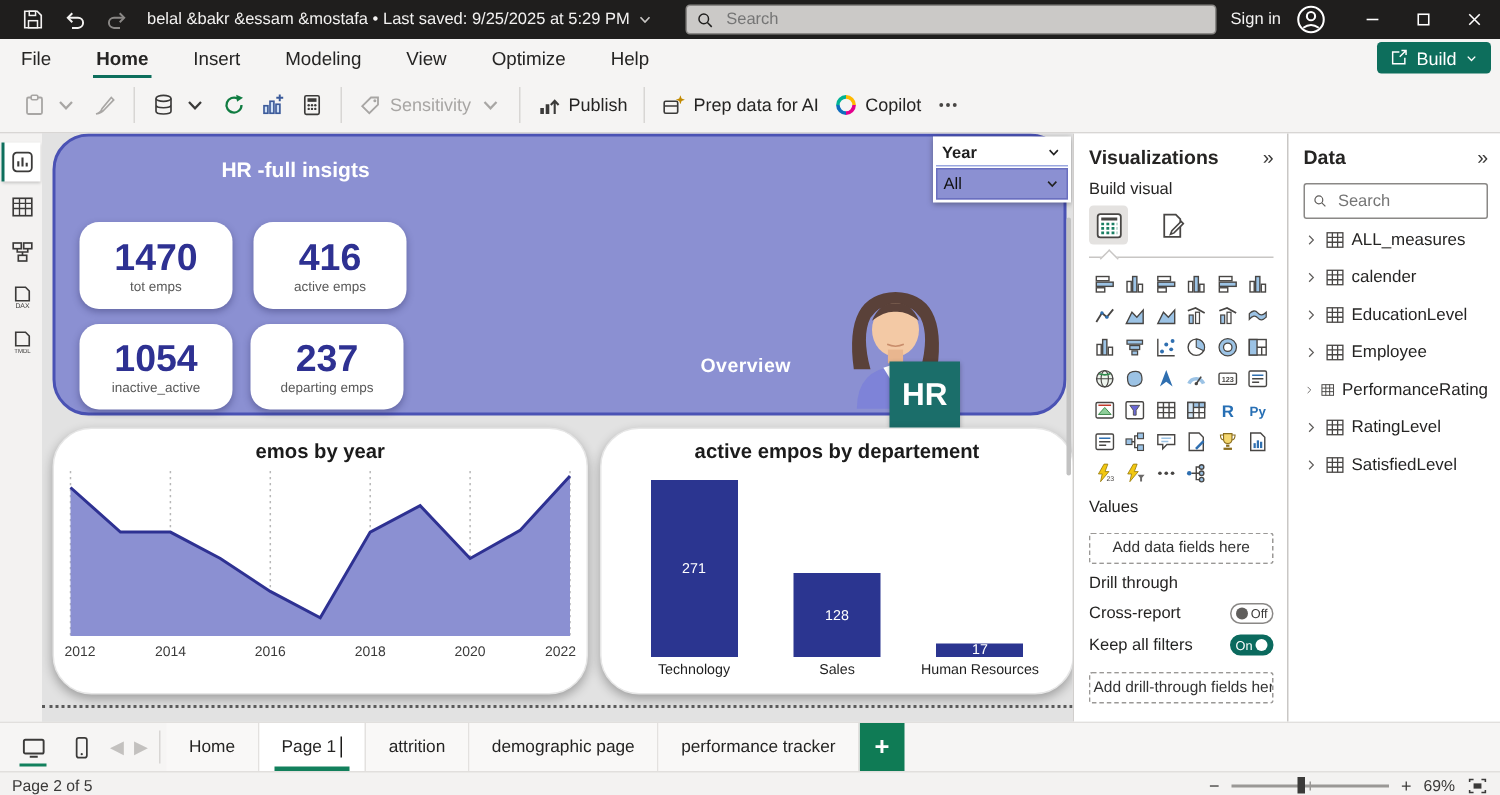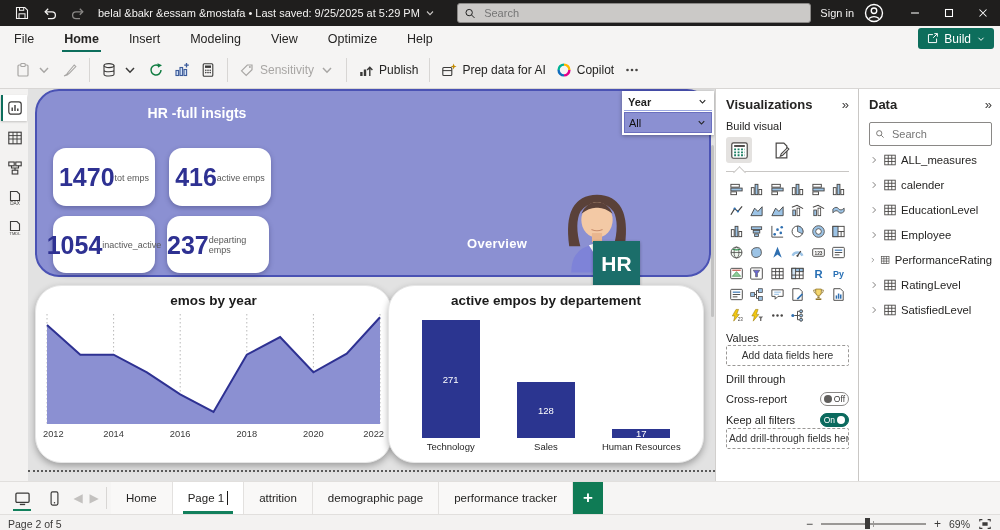--- a/index.html
+++ b/index.html
@@ -36,38 +36,38 @@
   
   #main{display:flex;height:392px}
   #rail{width:28px;background:#f3f2f1;display:flex;flex-direction:column;align-items:center;padding-top:6px;gap:4px}
   .rail-item{width:26px;height:26px;display:flex;align-items:center;justify-content:center;border-left:2px solid transparent;box-sizing:border-box}
   .rail-item svg{width:16px;height:16px}
   .rail-item.active{background:#fff;border-left:2px solid #0d6e5c;box-shadow:0 1px 2px rgba(0,0,0,.2)}
   #canvas{position:relative;width:687px;height:392px;background:#e2e2e2;overflow:hidden}
   
   #purple-panel{position:absolute;left:7px;top:0;width:676px;height:188px;background:#8b90d2;border:2px solid #4a52b4;border-radius:24px;box-sizing:border-box}
   #dash-title{position:absolute;left:40px;top:14px;width:240px;text-align:center;color:#fff;font-weight:bold;font-size:14px}
-  .kcard{position:absolute;width:102px;background:#fff;border-radius:13px;box-shadow:0 2px 5px rgba(30,30,80,.35);display:flex;flex-direction:row;align-items:center;justify-content:center}
+  .kcard{position:absolute;width:102px;background:#fff;border-radius:13px;box-shadow:0 2px 5px rgba(30,30,80,.35);display:flex;flex-direction:column;align-items:center;justify-content:center}
   .kcard .kv{font-size:25px;font-weight:bold;color:#2e3192;line-height:26px}
   .kcard .kl{font-size:9px;color:#595959;margin-top:1px}
   #kc0{left:16px;top:57px;height:58px}
   #kc1{left:132px;top:57px;height:58px}
   #kc2{left:16px;top:125px;height:57px}
   #kc3{left:130px;top:125px;height:57px}
   #overview-label{position:absolute;left:430px;top:145px;color:#fff;font-weight:bold;font-size:13px;letter-spacing:.3px}
   #person{position:absolute;left:512px;top:90px;width:96px;height:94px}
   #hr-badge{position:absolute;left:556px;top:150px;width:47px;height:46px;background:#1b6e6a;color:#fff;font-weight:bold;font-size:21px;display:flex;align-items:center;justify-content:center;box-shadow:0 1px 3px rgba(0,0,0,.3)}
   #year-slicer{position:absolute;left:585px;top:0;width:88px;background:#fff;padding:2px;box-shadow:0 1px 4px rgba(0,0,0,.35)}
   .slicer-head{display:flex;align-items:center;justify-content:space-between;height:17px;padding:0 4px;border-bottom:1px solid #9aa7e0;font-size:11px;font-weight:bold;color:#1f1f1f}
   .slicer-val{display:flex;align-items:center;justify-content:space-between;height:19px;margin-top:1px;padding:0 4px;background:#8b90d2;border:1px solid #6a6fbf;font-size:11px;color:#111}
   .slicer-head svg,.slicer-val svg{width:11px;height:11px;color:#222}
   
   .chart-card{position:absolute;top:196px;height:178px;background:#fff;border-radius:26px;box-shadow:0 3px 7px rgba(0,0,0,.3);border:1px solid #e6e6e6;box-sizing:border-box}
   #area-card{left:7px;width:357px}
-  #bar-card{left:360px;width:316px}
+  #bar-card{left:372px;width:316px}
   .chart-title{text-align:center;font-weight:bold;font-size:13.5px;color:#1b1b1b;margin-top:7px}
   #area-plot{position:absolute;left:5px;top:25px}
   #bar-plot{position:absolute;left:14px;right:14px;top:34px;height:118px;display:flex;align-items:flex-end;justify-content:space-around}
   .bcol{width:33%;display:flex;flex-direction:column;align-items:center;justify-content:flex-end;height:100%}
   .bar{width:58px;background:#2b3590;display:flex;align-items:center;justify-content:center}
   .bar span{color:#fff;font-size:9.5px;line-height:9px}
   #bar-cats{position:absolute;left:14px;right:14px;top:155px;display:flex;justify-content:space-around}
   .bcat{width:33%;text-align:center;font-size:9.5px;color:#1f1f1f;white-space:nowrap}
   #page-edge{position:absolute;left:0;top:381px;width:687px;border-top:2px dotted #5a5a5a}
   #canvas-scroll{position:absolute;right:1px;top:56px;width:3px;height:172px;background:#c2c2c2;border-radius:2px}
@@ -79,21 +79,21 @@
   #viz-tabs{display:flex;gap:16px;margin-top:5px;align-items:center}
   .viz-tab{width:26px;height:26px;display:flex;align-items:center;justify-content:center;border-radius:3px}
   .viz-tab.sel{background:#e4e2e0}
   .viz-tab svg{width:19px;height:19px}
   #viz-divider{position:relative;border-top:1px solid #c8c6c4;margin-top:8px;height:6px}
   #viz-caret{position:absolute;left:9px;top:-4.5px;width:8px;height:8px;background:#fff;border-left:1px solid #c8c6c4;border-top:1px solid #c8c6c4;transform:rotate(45deg)}
   #viz-grid{display:grid;grid-template-columns:repeat(6,1fr);row-gap:2px;margin-top:2px}
   .vicon{width:20px;height:19px;display:flex;align-items:center;justify-content:center}
   .vicon svg{width:15px;height:15px}
   #values-label,#drill-label{font-size:11px;margin-top:7px}
-  .dashed-box{border:1px dashed #9a9896;border-radius:2px;margin-top:1px;padding:4px 2px;text-align:center;font-size:10.3px;color:#333;white-space:nowrap;overflow:hidden}
+  .dashed-box{border:1px dashed #9a9896;border-radius:2px;margin-top:11px;padding:4px 2px;text-align:center;font-size:10.3px;color:#333;white-space:nowrap;overflow:hidden}
   .drill-row{display:flex;justify-content:space-between;align-items:center;margin-top:7px;font-size:11px}
   .pill{height:14px;border-radius:8px;display:flex;align-items:center;font-size:8.5px;padding:0 3px;gap:2px;box-sizing:border-box}
   .pill.off{border:1px solid #8a8886;color:#3b3a39;background:#fff}
   .pill.off .dot{width:8px;height:8px;border-radius:50%;background:#605e5c}
   .pill.on{background:#0b6a5e;color:#fff;border:1px solid #0b6a5e}
   .pill.on .dot{width:8px;height:8px;border-radius:50%;background:#fff}
   
   #data-pane{width:142px;background:#fff;border-left:1px solid #c9c7c5;box-sizing:border-box;padding:8px 8px 0 10px}
   #data-search{display:flex;align-items:center;border:1px solid #8a8886;border-radius:2px;height:22px;margin-top:10px;padding:0 5px;color:#605e5c}
   #data-search svg{width:12px;height:12px;margin-right:5px}

